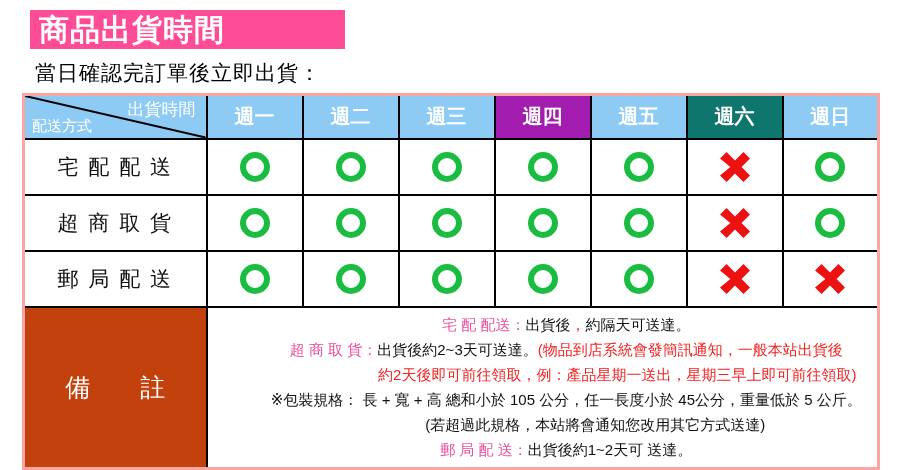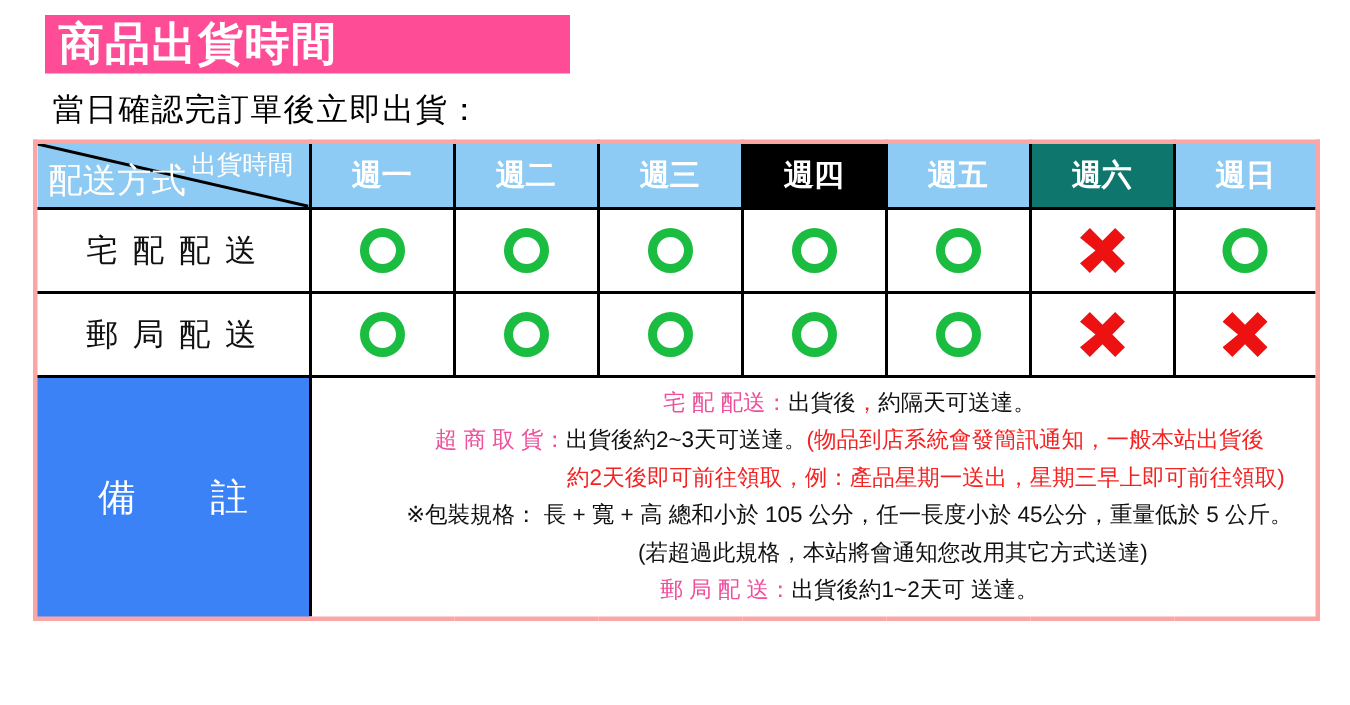--- a/index.html
+++ b/index.html
@@ -3,42 +3,42 @@
 <meta charset="utf-8">
 <style>
   html,body{margin:0;padding:0;}
   body{
     width:900px;height:470px;position:relative;background:#ffffff;
     font-family:"Liberation Sans","DejaVu Sans",sans-serif;
     -webkit-font-smoothing:antialiased;
   }
   
   .banner{
-    position:absolute;left:30px;top:10px;width:350px;height:39px;
+    position:absolute;left:30px;top:10px;width:315px;height:39px;
     background:#ff4c96;color:#ffffff;font-size:30px;font-weight:bold;
     line-height:39px;padding-left:9px;box-sizing:border-box;letter-spacing:1px;
   }
   .subtitle{
     position:absolute;left:35px;top:59px;font-size:21px;color:#000000;letter-spacing:1px;
   }
   
   table.sched{
     position:absolute;left:22px;top:93px;width:856px;
     border-collapse:collapse;border:3px solid #fca5a5;table-layout:fixed;
   }
   table.sched td{border:2px solid #000;text-align:center;vertical-align:middle;padding:0;}
   tr.head{height:44px;}
   tr.datarow{height:56px;}
   tr.remarks-row{height:162px;}
   td.blue{background:#8dcbf4;}
   td.day{color:#ffffff;font-weight:bold;font-size:20px;margin-top:48px;}
   td.corner{position:relative;}
   td.corner svg.diag{position:absolute;left:0;top:0;width:100%;height:100%;}
   .corner-tr{position:absolute;right:10px;top:2px;color:#fff;font-size:17px;}
-  .corner-bl{position:absolute;left:7px;bottom:2px;color:#fff;font-size:23px;text-align:right;}
+  .corner-bl{position:absolute;left:7px;bottom:2px;color:#fff;font-size:15px;text-align:right;}
   td.rowlabel{font-size:21px;color:#111;letter-spacing:2px;}
   
   .ring{
     display:inline-block;width:18px;height:18px;border:6px solid #1bbd41;
     border-radius:50%;vertical-align:middle;
   }
   svg.cross{width:30px;height:30px;vertical-align:middle;display:inline-block;}
   
   td.remarks-label{color:#ffffff;font-size:25px;}
   td.notes{
@@ -76,57 +76,69 @@
     <td class="blue corner" style="background-color: rgb(141, 203, 244);">
       <svg class="diag" viewBox="0 0 100 100" preserveAspectRatio="none">
         <line x1="0" y1="0" x2="100" y2="100" stroke="#000" stroke-width="2" vector-effect="non-scaling-stroke"></line>
       </svg>
       <span class="corner-tr">出貨時間</span>
       <span class="corner-bl">配送方式</span>
     </td>
     <td class="blue day" style="background-color: rgb(141, 203, 244);">週一</td>
     <td class="blue day" style="background-color: rgb(141, 203, 244);">週二</td>
     <td class="blue day" style="background-color: rgb(141, 203, 244);">週三</td>
-    <td class="blue day" style="background-color: #000000;">週四</td>
+    <td class="blue day" style="background-color: #a21caf;">週四</td>
     <td class="blue day" style="background-color: rgb(141, 203, 244);">週五</td>
     <td class="blue day" style="background-color: #0f766e;">週六</td>
     <td class="blue day" style="background-color: rgb(141, 203, 244);">週日</td>
   </tr>
 
   <tr class="datarow">
     <td class="rowlabel">宅 配 配 送</td>
     <td class="mark"><span class="ring" style="border-color:#1bbd41"></span></td>
     <td class="mark"><span class="ring" style="border-color:#1bbd41"></span></td>
     <td class="mark"><span class="ring" style="border-color:#1bbd41"></span></td>
     <td class="mark"><span class="ring" style="border-color:#1bbd41"></span></td>
     <td class="mark"><span class="ring" style="border-color:#1bbd41"></span></td>
     <td class="mark"><svg class="cross" viewBox="0 0 32 32">
             <path d="M7 0 L16 9 L25 0 L32 7 L23 16 L32 25 L25 32 L16 23 L7 32 L0 25 L11 16 L0 7 Z" fill="#ee1111"></path>
           </svg></td>
     <td class="mark"><span class="ring" style="border-color:#1bbd41"></span></td>
   </tr>
 
+  <tr class="datarow">
+    <td class="rowlabel">超 商 取 貨</td>
+    <td class="mark"><span class="ring" style="border-color:#1bbd41"></span></td>
+    <td class="mark"><span class="ring" style="border-color:#1bbd41"></span></td>
+    <td class="mark"><span class="ring" style="border-color:#1bbd41"></span></td>
+    <td class="mark"><span class="ring" style="border-color:#1bbd41"></span></td>
+    <td class="mark"><span class="ring" style="border-color:#1bbd41"></span></td>
+    <td class="mark"><svg class="cross" viewBox="0 0 32 32">
+            <path d="M7 0 L16 9 L25 0 L32 7 L23 16 L32 25 L25 32 L16 23 L7 32 L0 25 L11 16 L0 7 Z" fill="#ee1111"></path>
+          </svg></td>
+    <td class="mark"><span class="ring" style="border-color:#1bbd41"></span></td>
+  </tr>
 
   <tr class="datarow">
     <td class="rowlabel">郵 局 配 送</td>
     <td class="mark"><span class="ring" style="border-color:#1bbd41"></span></td>
     <td class="mark"><span class="ring" style="border-color:#1bbd41"></span></td>
     <td class="mark"><span class="ring" style="border-color:#1bbd41"></span></td>
     <td class="mark"><span class="ring" style="border-color:#1bbd41"></span></td>
     <td class="mark"><span class="ring" style="border-color:#1bbd41"></span></td>
     <td class="mark"><svg class="cross" viewBox="0 0 32 32">
             <path d="M7 0 L16 9 L25 0 L32 7 L23 16 L32 25 L25 32 L16 23 L7 32 L0 25 L11 16 L0 7 Z" fill="#ee1111"></path>
           </svg></td>
     <td class="mark"><svg class="cross" viewBox="0 0 32 32">
             <path d="M7 0 L16 9 L25 0 L32 7 L23 16 L32 25 L25 32 L16 23 L7 32 L0 25 L11 16 L0 7 Z" fill="#ee1111"></path>
           </svg></td>
   </tr>
 
   <tr class="remarks-row">
-    <td class="blue remarks-label" style="background-color: #3b82f6;">備　　註</td>
+    <td class="blue remarks-label" style="background-color: #c2410c;">備　　註</td>
     <td class="notes" colspan="7">
       <div class="note-line">
         <span class="c-pink">宅 配 配送：</span><span class="c-black">出貨後</span><span class="c-red">，</span><span class="c-black">約隔天可送達。</span>
       </div>
       <div class="note-line">
         <span class="c-pink">超 商 取 貨：</span><span class="c-black">出貨後約2~3天可送達。</span><span class="c-red">(物品到店系統會發簡訊通知，一般本站出貨後</span>
       </div>
       <div class="note-line indent-a">
         <span class="c-red">約2天後即可前往領取，例：產品星期一送出，星期三早上即可前往領取)</span>
       </div>

